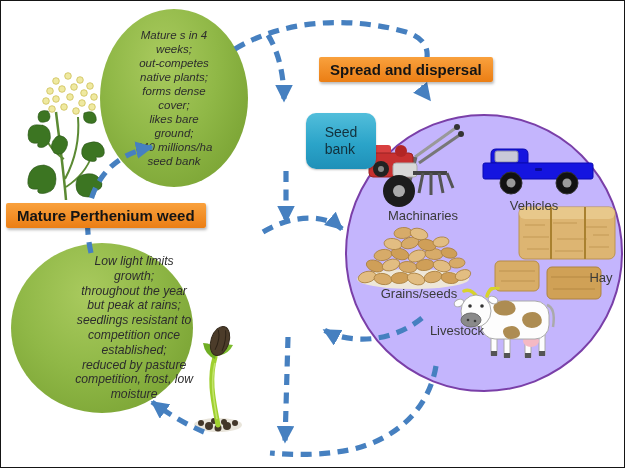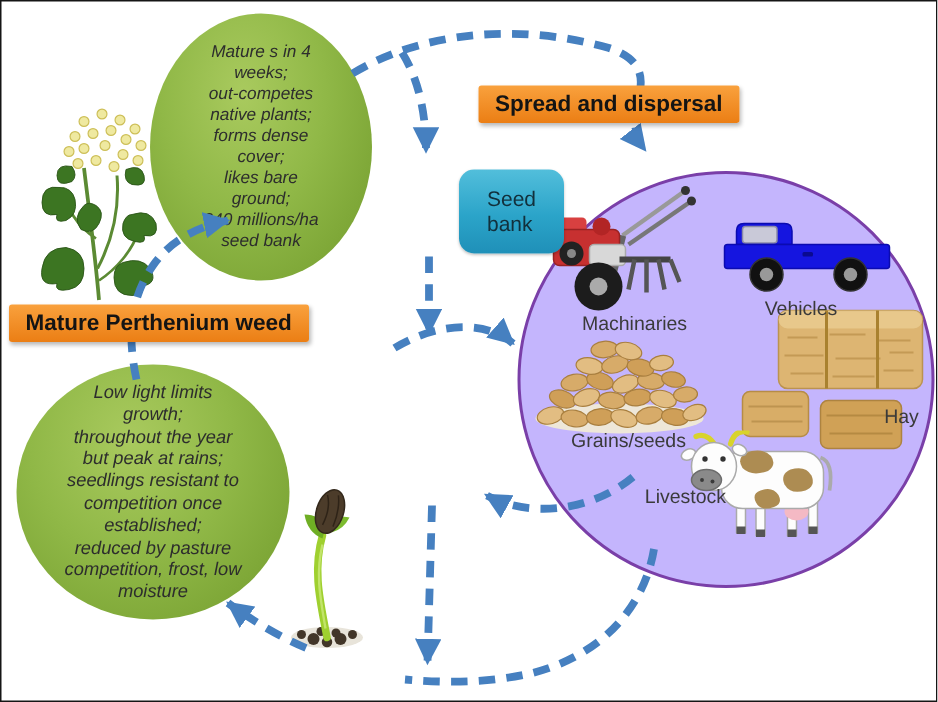--- a/index.html
+++ b/index.html
@@ -52,21 +52,21 @@
 native plants;
 forms dense
 cover;
 likes bare
 ground;
 340 millions/ha
 seed bank</div>
   </div>
 
 
-  <div class="ellipse" style="left:10px;top:242px;width:182px;height:170px;">
+  <div class="ellipse" style="left:10px;top:242px;width:182px;height:170px;justify-content:flex-end;">
     <div class="node-text t-growth">Low light limits
 growth;
 throughout the year
 but peak at rains;
 seedlings resistant to
 competition once
 established;
 reduced by pasture
 competition, frost, low
 moisture</div>

